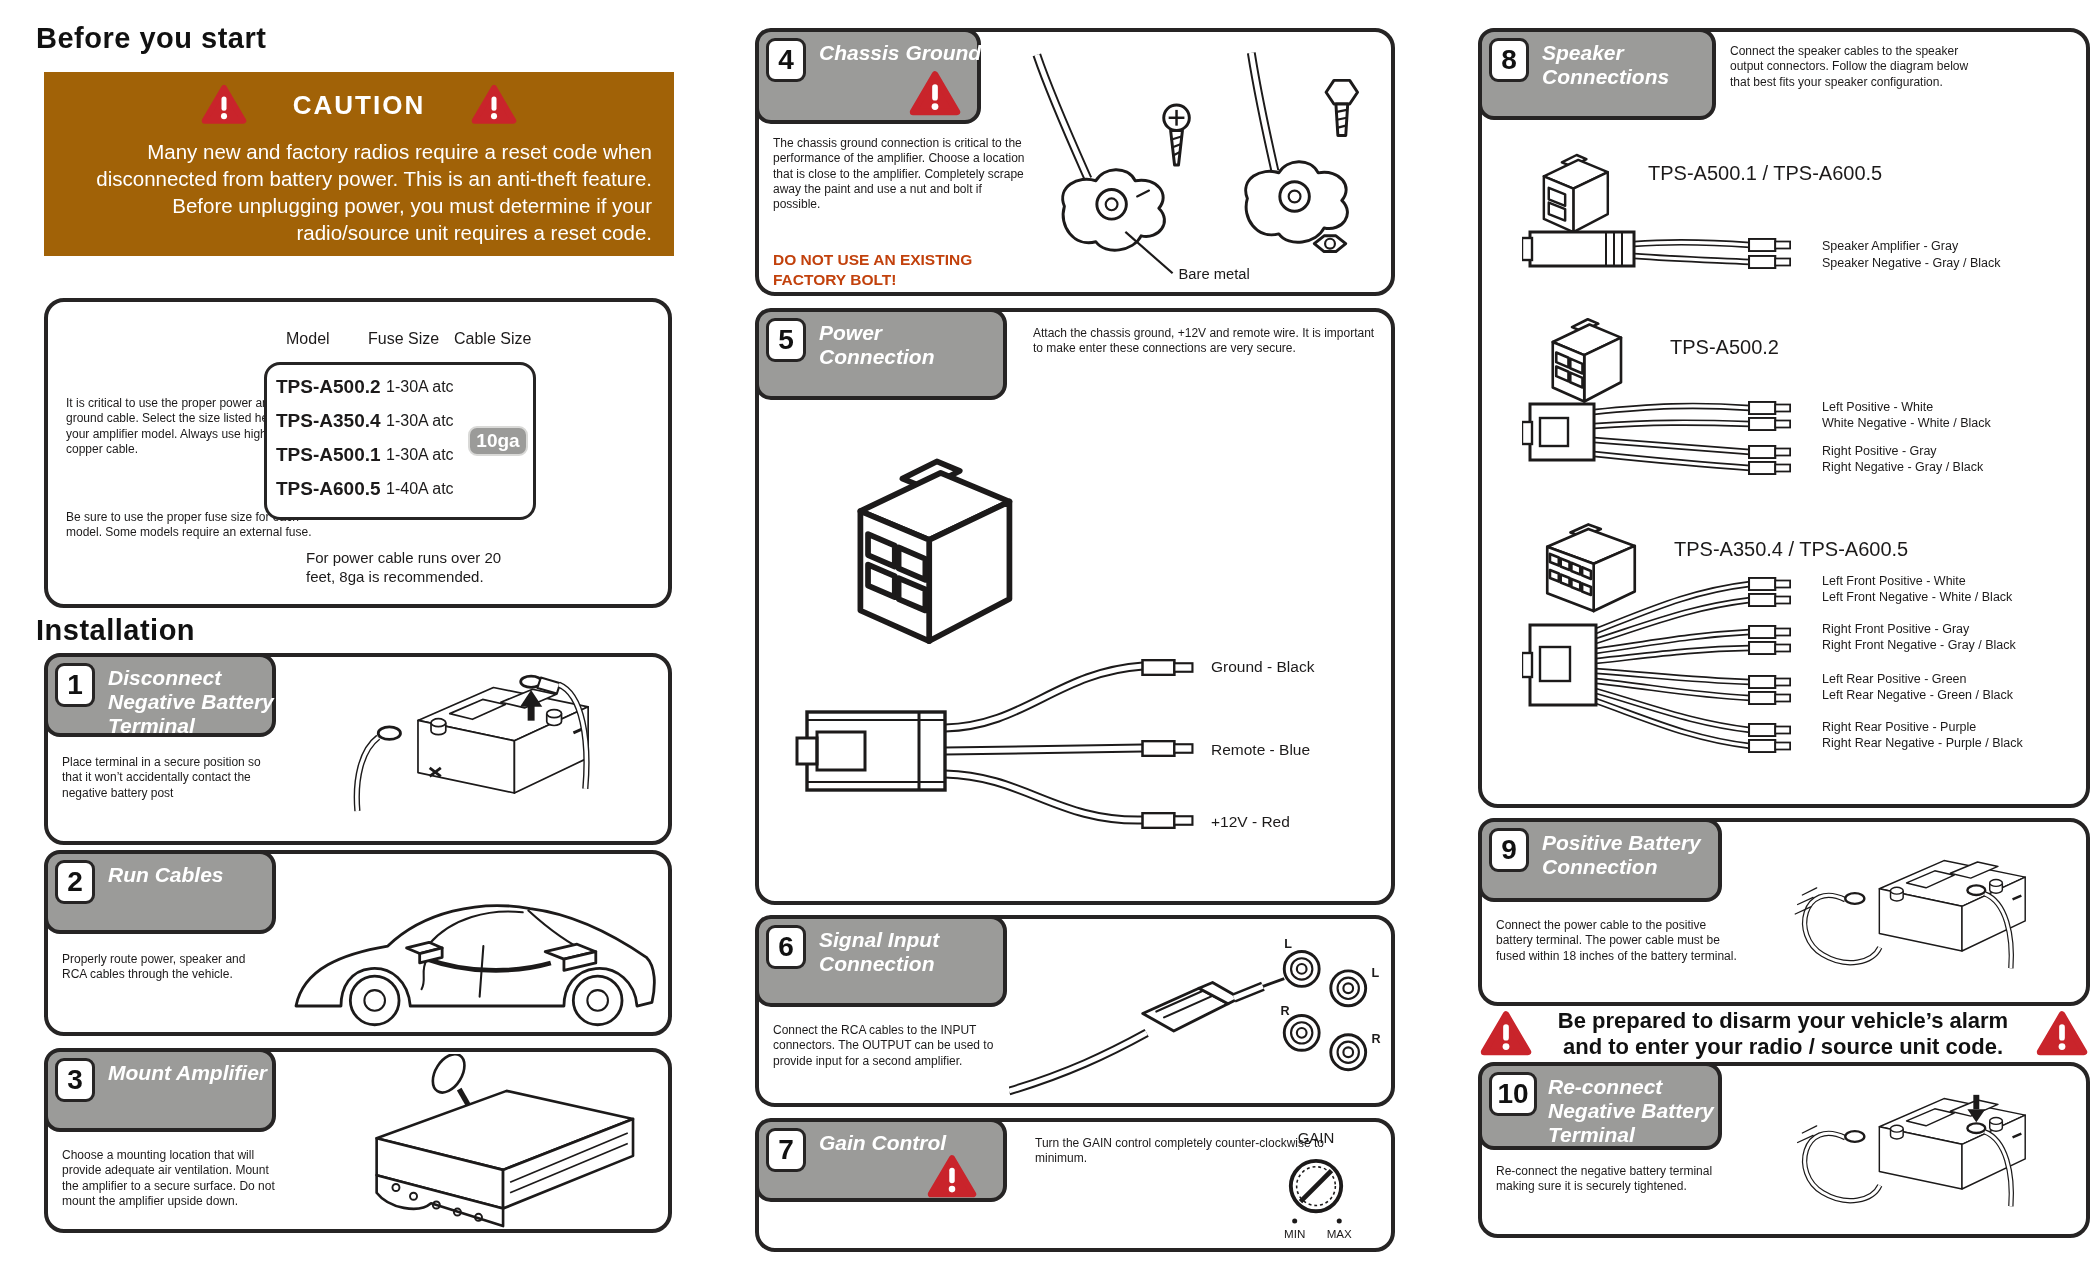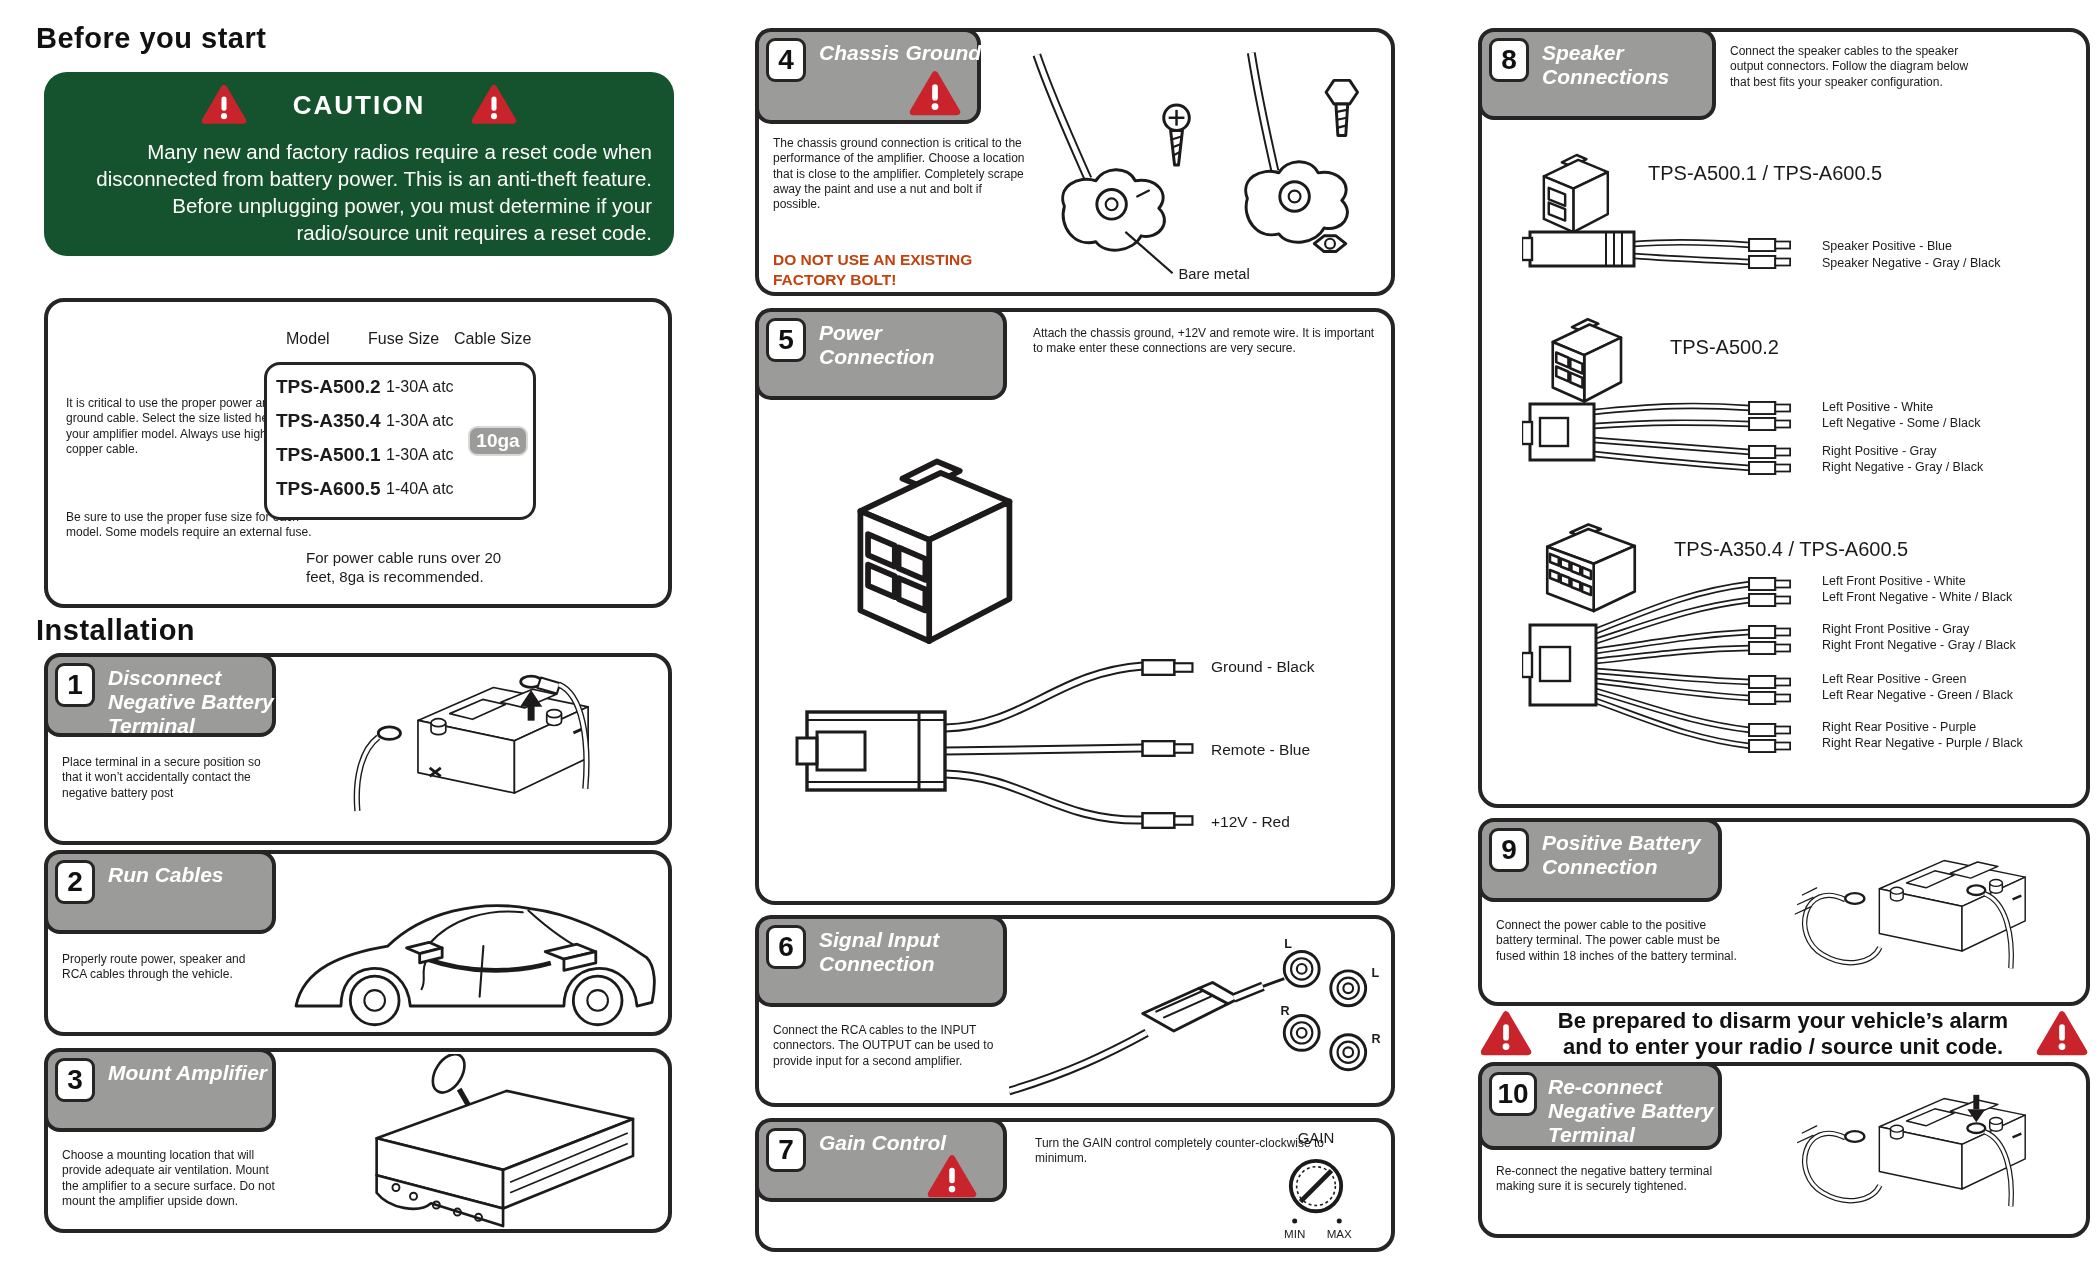--- a/index.html
+++ b/index.html
@@ -10,21 +10,21 @@
 .h1{position:absolute;font-size:29px;font-weight:bold;letter-spacing:.5px;color:#111}
 .box{position:absolute;background:#fff;border:4px solid #262424;border-radius:20px}
 .tab{position:absolute;left:-4px;top:-4px;background:#9b9b99;border:4px solid #262424;border-radius:16px}
 .num{position:absolute;left:7px;top:6px;width:40px;height:44px;background:#fff;border:3px solid #262424;
      border-radius:9px;font-weight:bold;font-size:28px;color:#111;display:flex;align-items:center;justify-content:center}
 .ttl{position:absolute;left:60px;top:9px;color:#fff;font-weight:bold;font-style:italic;font-size:21px;line-height:1.15}
 .bt{position:absolute;font-size:12px;line-height:1.28;color:#1c1a1a}
 .btb{position:absolute;font-size:15.5px;line-height:1.28;font-weight:bold;color:#c2410c}
 .sm{position:absolute;font-size:12.5px;line-height:1.25;color:#1c1a1a;white-space:nowrap}
 .dt{position:absolute;font-size:20px;color:#1c1a1a;white-space:nowrap}
-.caution{position:absolute;left:44px;top:72px;width:630px;height:184px;background:#14532d;border-radius:23px;color:#fff}
+.caution{position:absolute;left:44px;top:72px;width:630px;height:184px;background:#a16207;border-radius:0;color:#fff}
 .cau-head{position:absolute;left:0;top:12px;width:100%;display:flex;align-items:center;justify-content:center;gap:46px}
 .cau-title{font-size:26px;font-weight:bold;letter-spacing:2px}
 .cau-text{position:absolute;left:22px;top:66px;width:586px;font-size:20.5px;line-height:1.32;text-align:right}
 .alarm-text{position:absolute;font-size:22px;font-weight:bold;line-height:1.2;text-align:center;color:#111}
 .wireB{fill:none;stroke:#1c1a1a;stroke-width:9}
 .wireW{fill:none;stroke:#fff;stroke-width:5}
 .wsB{fill:none;stroke:#1c1a1a;stroke-width:6.5}
 .wsW{fill:none;stroke:#fff;stroke-width:3.2}
 .ln{fill:#fff;stroke:#1c1a1a;stroke-width:3;stroke-linejoin:round}
 .ln2{fill:none;stroke:#1c1a1a;stroke-width:2.2;stroke-linejoin:round;stroke-linecap:round}
@@ -352,21 +352,21 @@
     <path class="wsB" d="M112,36 C152,39 186,40 228,42"></path>
         <path class="wsW" d="M112,36 C152,39 186,40 228,42"></path>
     <rect x="8" y="12" width="104" height="34" fill="#fff" stroke="#1c1a1a" stroke-width="3"></rect>
     <rect x="0" y="18" width="10" height="22" fill="#fff" stroke="#1c1a1a" stroke-width="2.4"></rect>
     <line x1="84" y1="12" x2="84" y2="46" stroke="#1c1a1a" stroke-width="2"></line>
     <line x1="92" y1="12" x2="92" y2="46" stroke="#1c1a1a" stroke-width="2"></line>
     <line x1="100" y1="12" x2="100" y2="46" stroke="#1c1a1a" stroke-width="2"></line>
     <use href="#stub" x="226" y="18" width="44" height="14"></use>
     <use href="#stub" x="226" y="35" width="44" height="14"></use>
   </svg>
-  <div class="sm" style="left:340px;top:207px">Speaker Positive - Blue</div>
+  <div class="sm" style="left:340px;top:207px">Speaker Amplifier - Gray</div>
   <div class="sm" style="left:340px;top:224px">Speaker Negative - Gray / Black</div>
 
   <svg class="abs" style="left:60px;top:282px;width:88px;height:98px" viewBox="0 0 100 112">
         <use href="#conn4"></use>
       </svg>
   <div class="dt" style="left:188px;top:304px">TPS-A500.2</div>
   <svg class="abs" style="left:40px;top:350px;width:300px;height:100px" viewBox="0 0 300 100">
     <path class="wsB" d="M72,30 C130,24 170,22 228,26"></path>
         <path class="wsW" d="M72,30 C130,24 170,22 228,26"></path>
     <path class="wsB" d="M72,44 C130,40 170,40 228,42"></path>
@@ -377,21 +377,21 @@
         <path class="wsW" d="M72,72 C130,78 170,82 228,86"></path>
     <rect x="8" y="22" width="64" height="56" fill="#fff" stroke="#1c1a1a" stroke-width="3"></rect>
     <rect x="0" y="40" width="10" height="22" fill="#fff" stroke="#1c1a1a" stroke-width="2.4"></rect>
     <rect x="18" y="36" width="28" height="28" fill="none" stroke="#1c1a1a" stroke-width="2.4"></rect>
     <use href="#stub" x="226" y="19" width="44" height="14"></use>
     <use href="#stub" x="226" y="35" width="44" height="14"></use>
     <use href="#stub" x="226" y="63" width="44" height="14"></use>
     <use href="#stub" x="226" y="79" width="44" height="14"></use>
   </svg>
   <div class="sm" style="left:340px;top:368px">Left Positive - White</div>
-  <div class="sm" style="left:340px;top:384px">Left Negative - Some / Black</div>
+  <div class="sm" style="left:340px;top:384px">White Negative - White / Black</div>
   <div class="sm" style="left:340px;top:412px">Right Positive - Gray</div>
   <div class="sm" style="left:340px;top:428px">Right Negative - Gray / Black</div>
 
   <svg class="abs" style="left:56px;top:488px;width:106px;height:100px" viewBox="0 0 118 112">
         <use href="#conn8"></use>
       </svg>
   <div class="dt" style="left:192px;top:506px">TPS-A350.4 / TPS-A600.5</div>
   <svg class="abs" style="left:40px;top:535px;width:300px;height:195px" viewBox="0 0 300 195">
     <path class="wsB" d="M74,64 C130,42 170,24 228,17"></path>
         <path class="wsW" d="M74,64 C130,42 170,24 228,17"></path>

